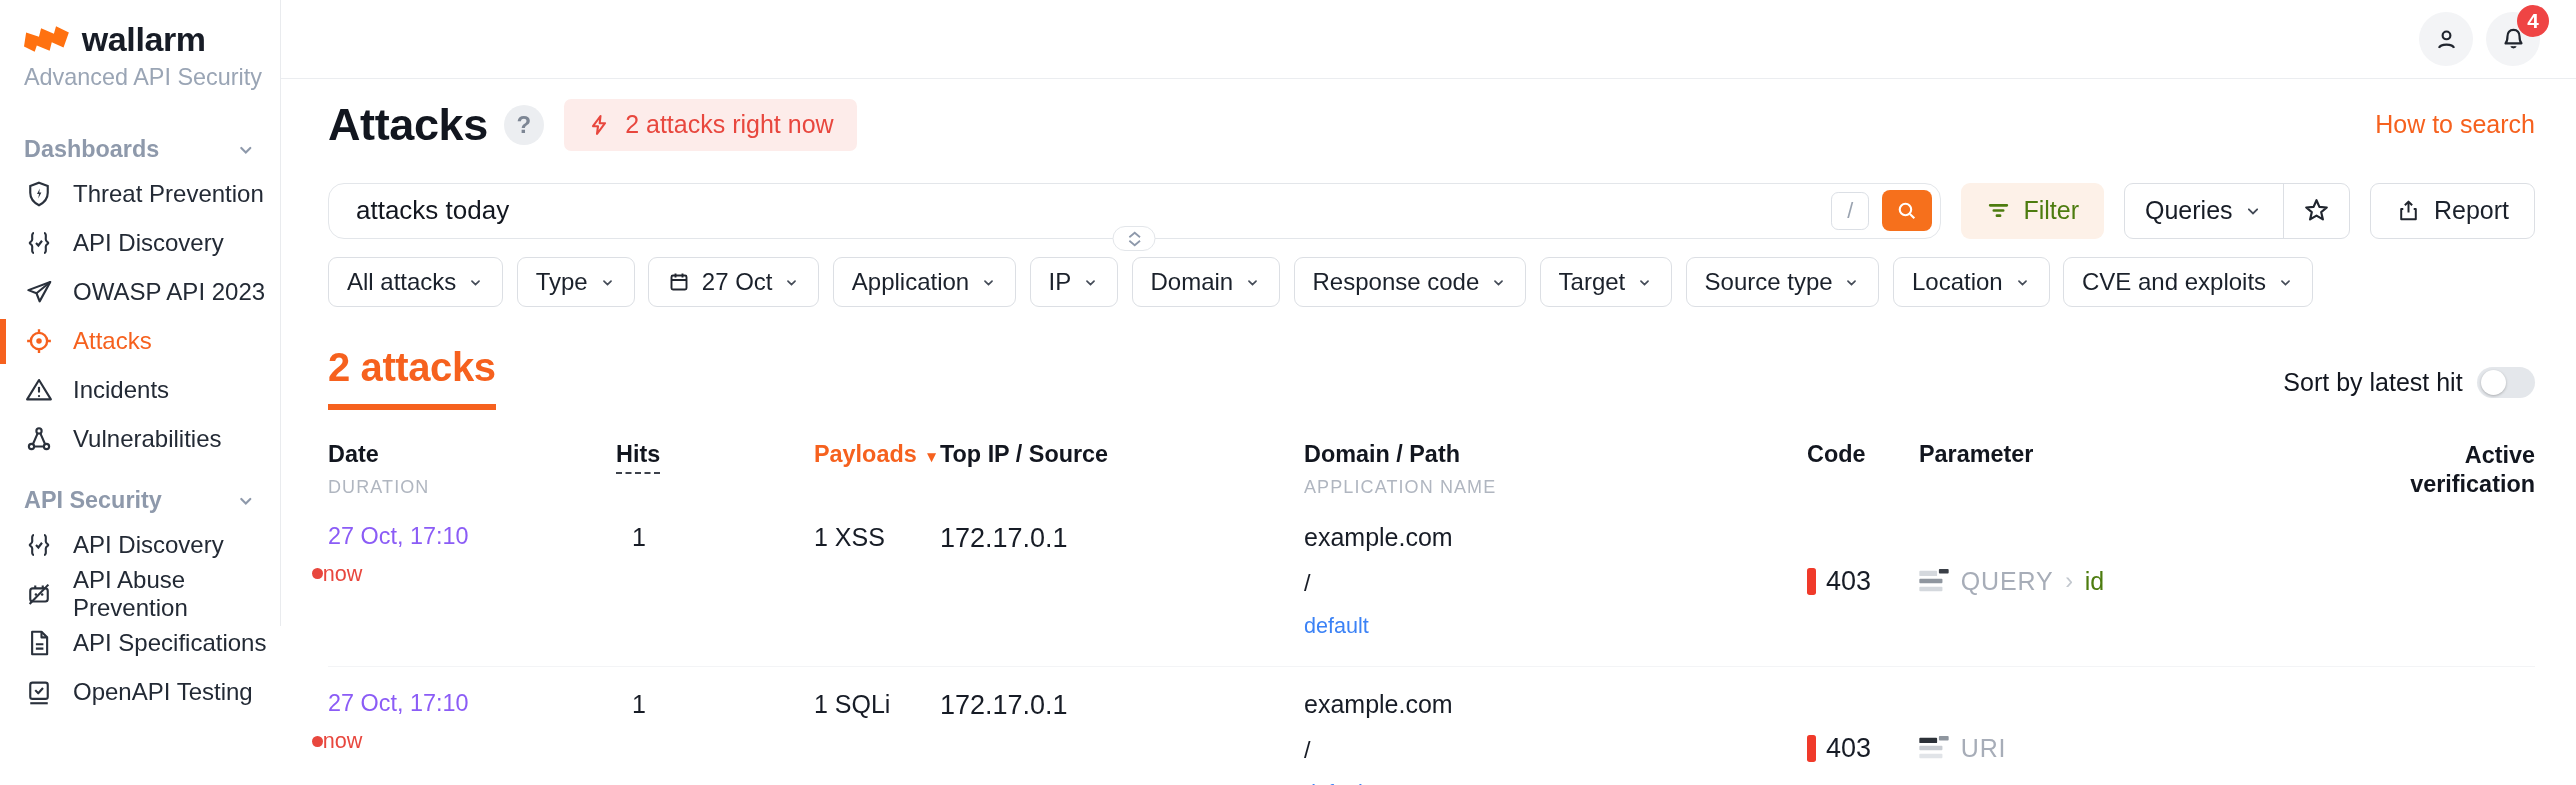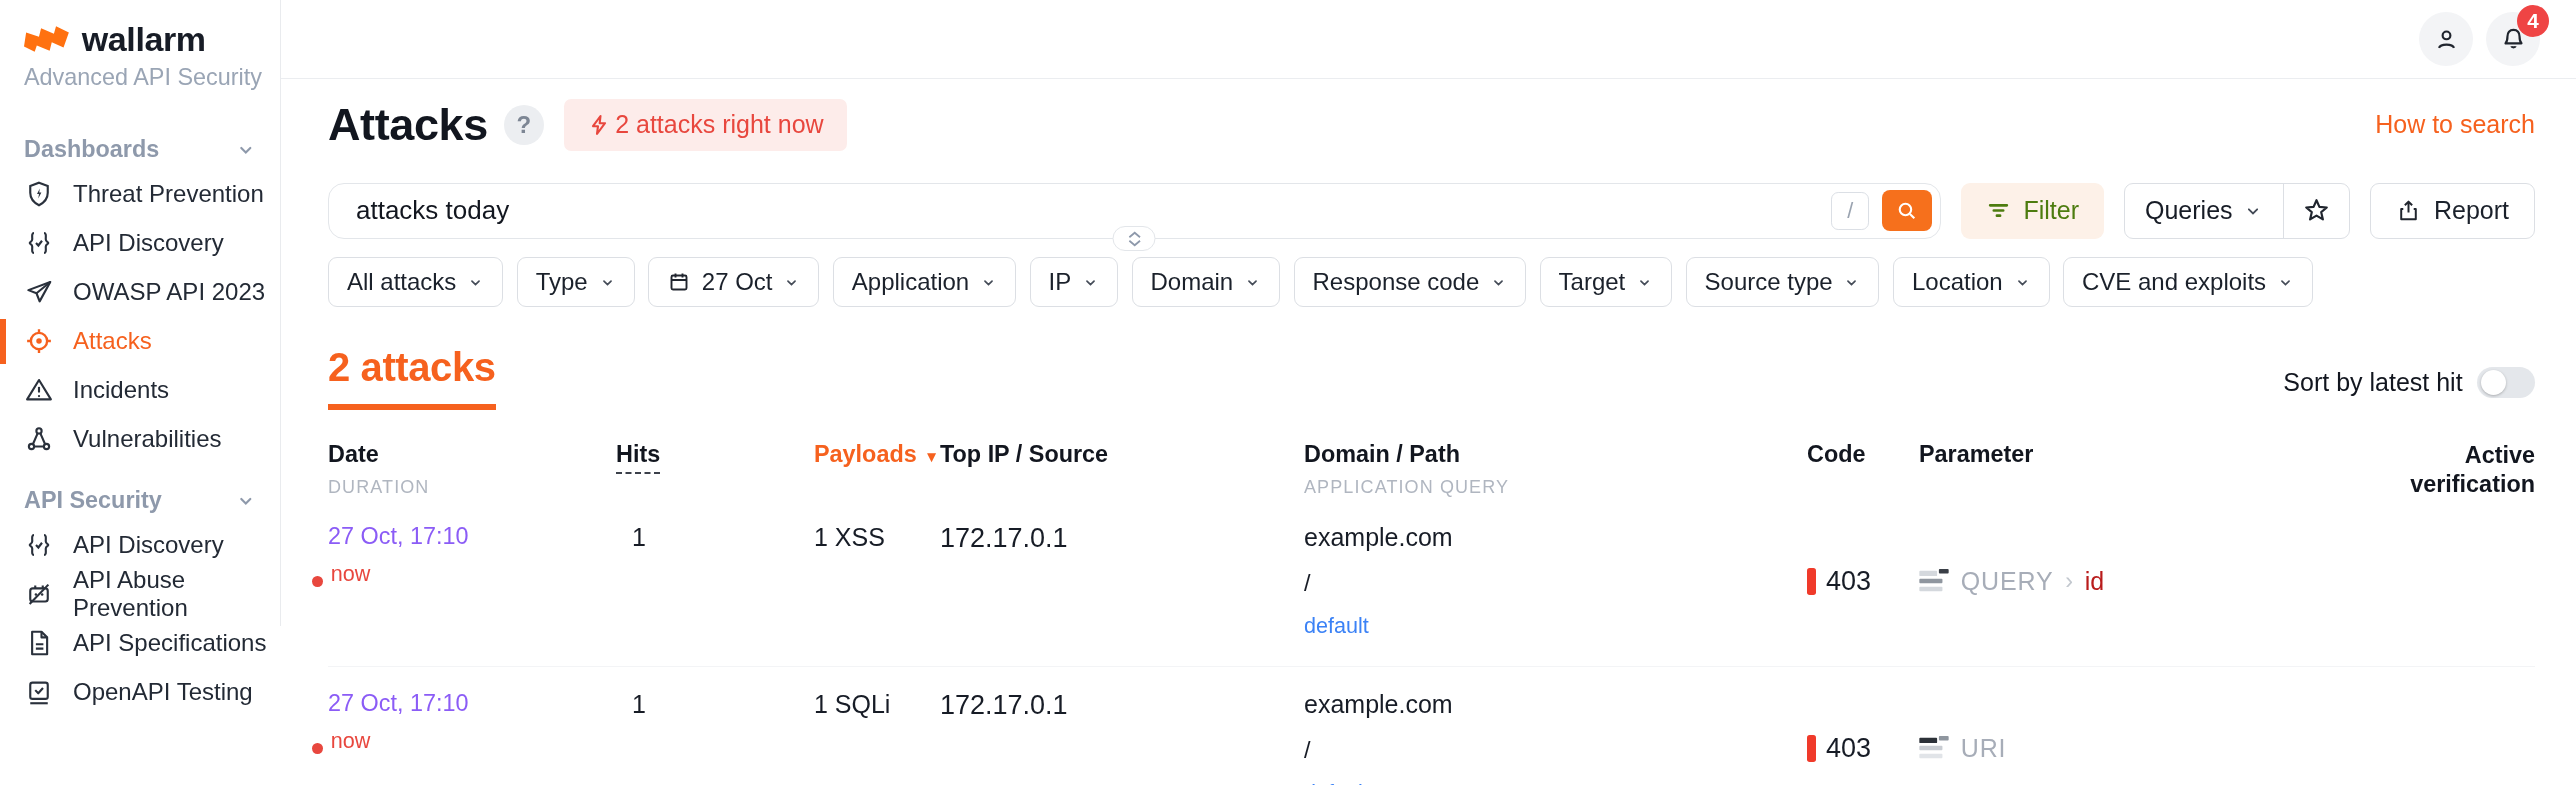--- a/index.html
+++ b/index.html
@@ -40,21 +40,21 @@
     display:flex; align-items:center; justify-content:center; padding:0 7.2px; }
 
   .content { padding:12.6px 41px 0 47px; flex:1; }
 
   .page-head { display:flex; align-items:center; margin-top:7.2px; }
   .page-title { font-size:45px; font-weight:800; color:#12161f; letter-spacing:-0.4px; }
   .help-circle { width:40px; height:40px; border-radius:50%; background:#eceef1;
     color:#7d8694; font-size:24px; font-weight:700; display:flex; align-items:center;
     justify-content:center; margin-left:16px; cursor:pointer; }
   .live-badge { margin-left:20px; height:52px; border-radius:7.2px; background:#fdecea;
-    color:#e8473e; font-size:25px; display:flex; align-items:center; gap:4px; padding:0 23.4px; }
+    color:#e8473e; font-size:25px; display:flex; align-items:center; gap:14px; padding:0 23.4px; }
   .live-badge .bolt { width:24px; height:24px; color:#e8473e; }
   .how-to { margin-left:auto; color:#f6611e; font-size:25px; cursor:pointer; }
 
   .search-row { display:flex; align-items:center; margin-top:32px; gap:20px; }
   .search-box { flex:1; height:56px; border:1.8px solid #e3e6ea; border-radius:16px;
     display:flex; align-items:center; padding:0 8px 0 27px; position:relative; background:#fff; }
   .search-input { flex:1; border:none; outline:none; font-size:26px; color:#12161f;
     font-family:"Liberation Sans", sans-serif; background:transparent; }
   .slash-key { width:38px; height:38px; border:1.8px solid #dbdfe5; border-radius:7.2px;
     color:#9aa3b0; font-size:21.6px; display:flex; align-items:center; justify-content:center;
@@ -100,37 +100,37 @@
   .thead { margin-top:31px; }
   .th { font-size:23.4px; font-weight:700; color:#12161f; }
   .th-sub { font-size:18px; font-weight:400; color:#b0b6c0; letter-spacing:1.1px; margin-top:9px; }
   .hits-underline { display:inline-block; border-bottom:2.7px dashed #3c414b; padding-bottom:3.6px; }
   .th-payloads { color:#f6611e; }
   .sort-tri { font-size:15.3px; margin-left:7.2px; }
   .th-verif { width:144px; margin-left:auto; text-align:right; line-height:1.25; }
   .trow { padding:23.4px 0 27px; }
   .trow + .trow { border-top:0.9px solid #f3f4f6; }
   .d-main { font-size:23.4px; color:#8b5cf6; }
-  .d-now { display:flex; align-items:flex-end; gap:8px; margin-top:10.8px; margin-left:-16px; }
+  .d-now { display:flex; align-items:center; margin-top:10.8px; margin-left:-16px; }
   .d-now .dot { width:10.8px; height:10.8px; border-radius:50%; background:#e8473e; }
   .d-now .nowtxt { font-size:21.6px; color:#e8473e; }
   .c-hits { font-size:25px; padding-left:16px; }
   .c-pay { font-size:25px; }
   .c-ip { font-size:27px; }
   .dom-main { font-size:25px; }
   .dom-path { font-size:23.4px; margin-top:18px; }
   .dom-app { font-size:21.6px; color:#3b82f6; margin-top:16px; }
   .c-code { display:flex; align-items:center; gap:10px;text-align:right; }
   .codebar { width:9px; height:27px; border-radius:2.7px; background:#f03a2a; }
   .codeval { font-size:27px; }
   .c-param { display:flex; align-items:center; gap:11.7px; }
   .param-ic { width:30px; height:24px; flex:0 0 30px; }
   .param-loc { font-size:25px; color:#a7adb8; letter-spacing:0.9px; }
   .param-sep { font-size:23.4px; color:#c3c8cf; }
-  .param-name { font-size:25px; color:#b91c1c; }
+  .param-name { font-size:25px; color:#4d7c0f; }
 </style>
 </head>
 <body>
 
 <div class="app">
 
   <aside class="sidebar">
     <div class="logo-block">
       <div class="logo-row">
         <span class="logo-mark">
@@ -480,21 +480,21 @@
         <div>
           <span class="th th-payloads">
             <span>Payloads</span><span class="sort-tri">▼</span>
           </span>
         </div>
         <div>
             <div class="th">Top IP / Source</div>
           </div>
         <div>
           <div class="th">Domain / Path</div>
-          <div class="th-sub">APPLICATION QUERY</div>
+          <div class="th-sub">APPLICATION NAME</div>
         </div>
         <div>
             <div class="th">Code</div>
           </div>
         <div>
             <div class="th">Parameter</div>
           </div>
         <div>
             <div class="th th-verif">Active verification</div>
           </div>

